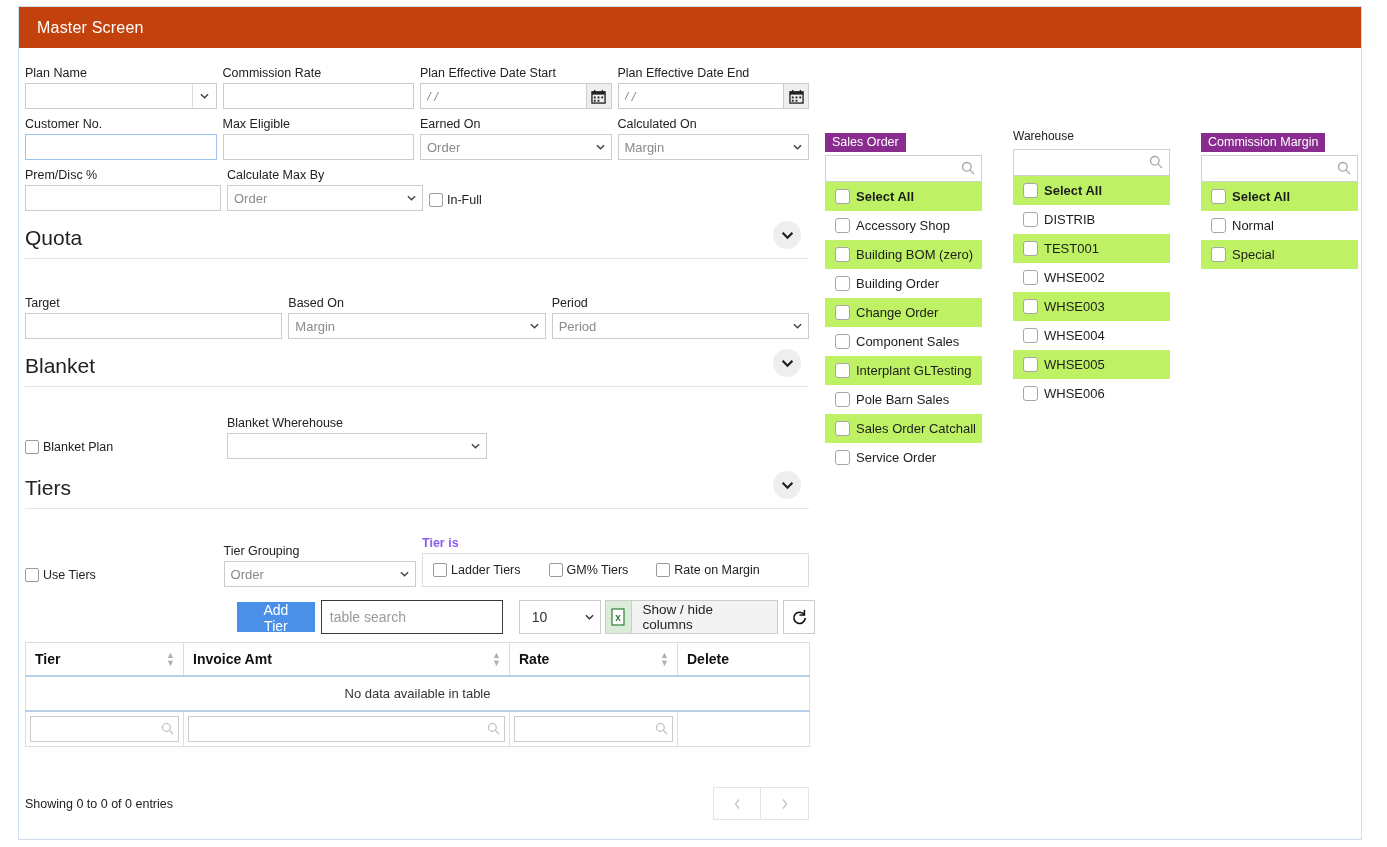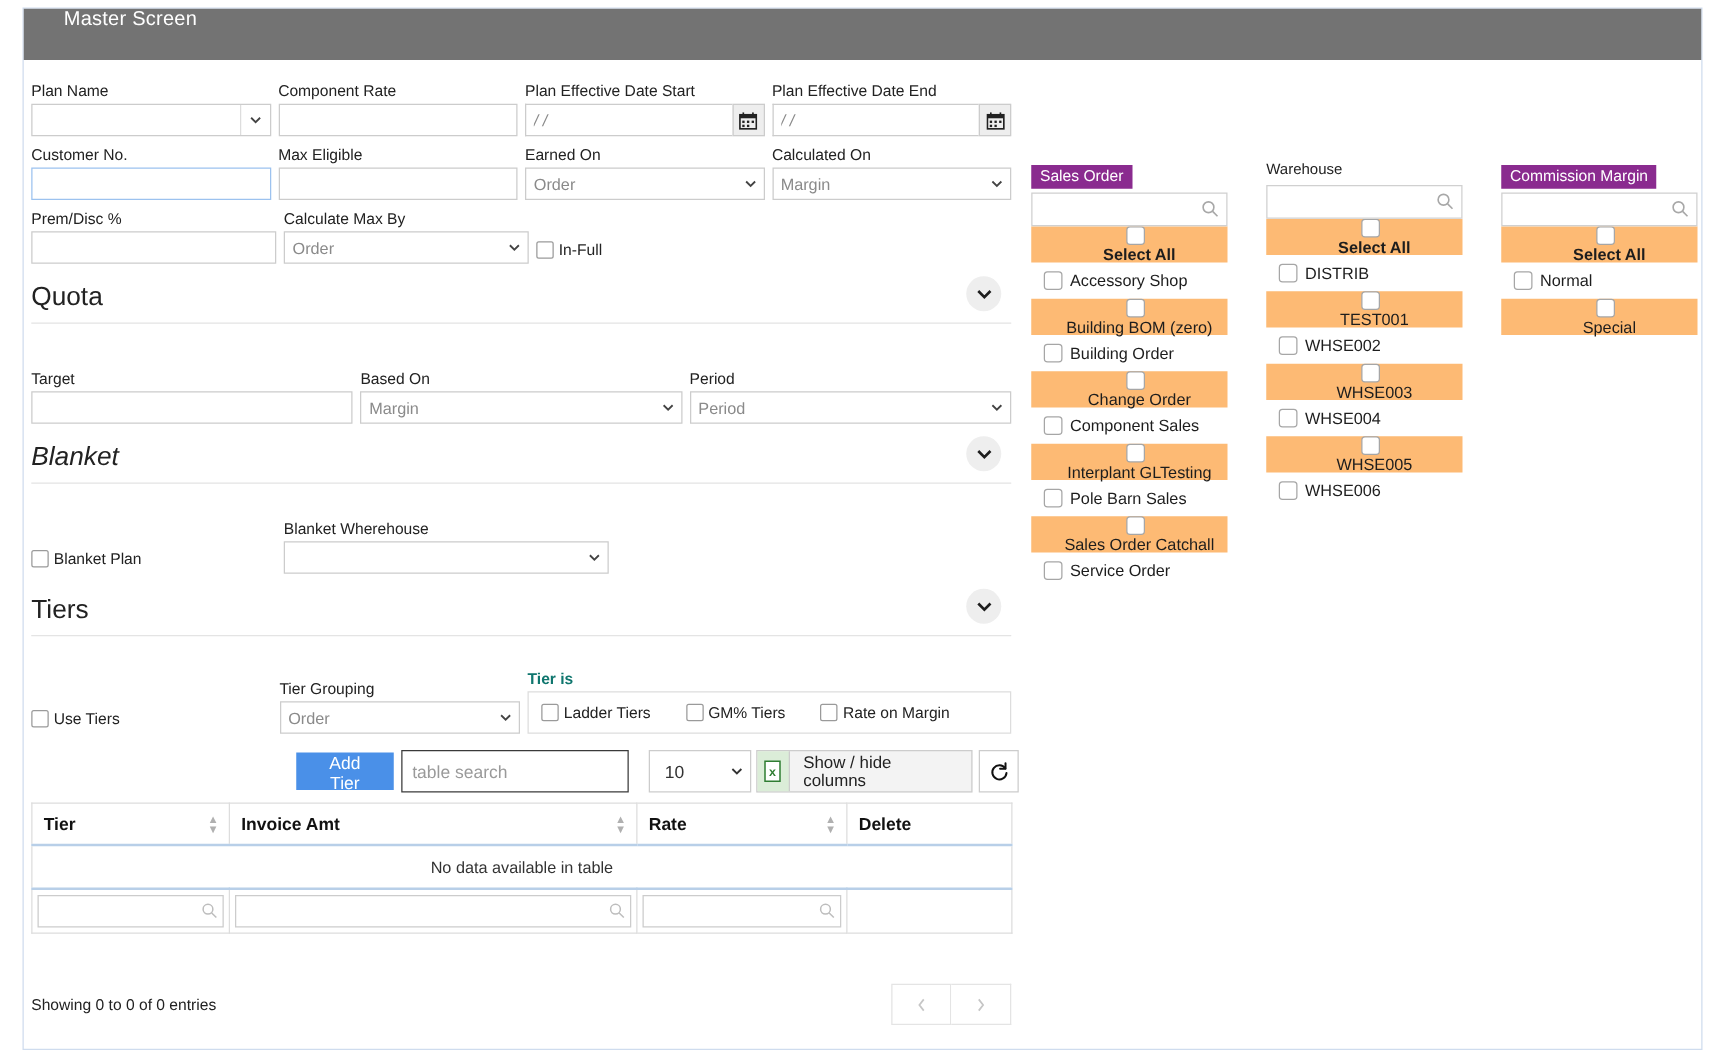--- a/index.html
+++ b/index.html
@@ -21,25 +21,25 @@
   .panel {
     position: absolute;
     left: 18px; top: 6px;
     width: 1344px; height: 834px;
     border: 1px solid #cfdcee;
     background: #fff;
   }
 
   .titlebar {
     height: 41px;
-    background: #737373;
+    background: #c2410c;
     color: #fff;
     display: flex;
-    align-items: flex-start;
-    padding-left: 32px;
+    align-items: center;
+    padding-left: 18px;
     font-size: 16px;
     letter-spacing: .2px;
   }
 
   .body-area {
     position: relative;
     height: 792px;
   }
 
   
@@ -157,21 +157,21 @@
   
   .tierbox {
     border: 1px solid #ddd;
     height: 34px;
     display: flex;
     align-items: center;
     padding: 0 10px;
     gap: 28px;
   }
   .tier-is-lbl {
-    color: #0f766e;
+    color: #8b5cf6;
     font-weight: bold;
     font-size: 12.5px;
     padding-bottom: 3px;
   }
 
   .btn-add {
     background: #4a90e8;
     color: #fff;
     border: none;
     height: 30px;
@@ -305,21 +305,21 @@
     font-family: "Liberation Sans", sans-serif;
     outline: none;
     background: #fff;
   }
   .lsearch-ico { position: absolute; right: 7px; top: 6px; }
   .opt {
     display: flex; align-items: center;
     height: 29px;
     padding-left: 10px;
   }
-  .opt.alt { background: #fdba74; flex-direction: column; }
+  .opt.alt { background: #bef264; }
   .opt .olabel { font-size: 13px; color: #1d1d1d; margin-left: 6px; }
   .opt.selectall .olabel { font-weight: bold; }
   .chk-lg {
     width: 15px; height: 15px;
     border: 1px solid #a6a6a6;
     border-radius: 3px;
     background: #fff;
     flex: 0 0 15px;
     cursor: pointer;
   }
@@ -343,21 +343,21 @@
             <span class="lbl">Plan Name</span>
             <div class="sel-div">
               <div class="arrowbox">
                 <svg class="chev-small" viewBox="0 0 10 10">
                   <path d="M1 3 L5 7 L9 3" stroke="#444" stroke-width="1.6" fill="none"></path>
                 </svg>
               </div>
             </div>
           </div>
           <div class="field" style="width:196px;">
-            <span class="lbl">Component Rate</span>
+            <span class="lbl">Commission Rate</span>
             <input class="inp" value="" style="">
           </div>
           <div class="field" style="width:196px;">
             <span class="lbl">Plan Effective Date Start</span>
             <div class="datewrap">
               <input class="inp" placeholder="/ /" style="">
               <div class="calbtn">
                 <svg width="15" height="15" viewBox="0 0 16 16">
                   <rect x="1" y="3" width="14" height="12" fill="none" stroke="#222" stroke-width="1.4"></rect>
                   <rect x="1" y="3" width="14" height="3" fill="#222"></rect>
@@ -479,21 +479,21 @@
               <div class="sel" style="display:flex;align-items:center;">
                 <span>Period</span>
               </div>
               <svg class="chev-small" viewBox="0 0 10 10">
                 <path d="M1 3 L5 7 L9 3" stroke="#444" stroke-width="1.6" fill="none"></path>
               </svg>
             </div>
           </div>
         </div>
 
-        <div class="section-head" style="width:784px;margin-top:12px;font-style:italic;">
+        <div class="section-head" style="width:784px;margin-top:12px;">
           <span class="stitle">Blanket</span>
           <div class="collapse-btn">
             <svg width="13" height="13" viewBox="0 0 12 12">
               <path d="M1.5 3.5 L6 8 L10.5 3.5" stroke="#1e1e1e" stroke-width="2" fill="none"></path>
             </svg>
           </div>
         </div>
 
         <div class="fieldrow" style="margin-top:28px;align-items:flex-end;">
           <div class="field chkrow" style="width:196px;padding-bottom:5px;">

